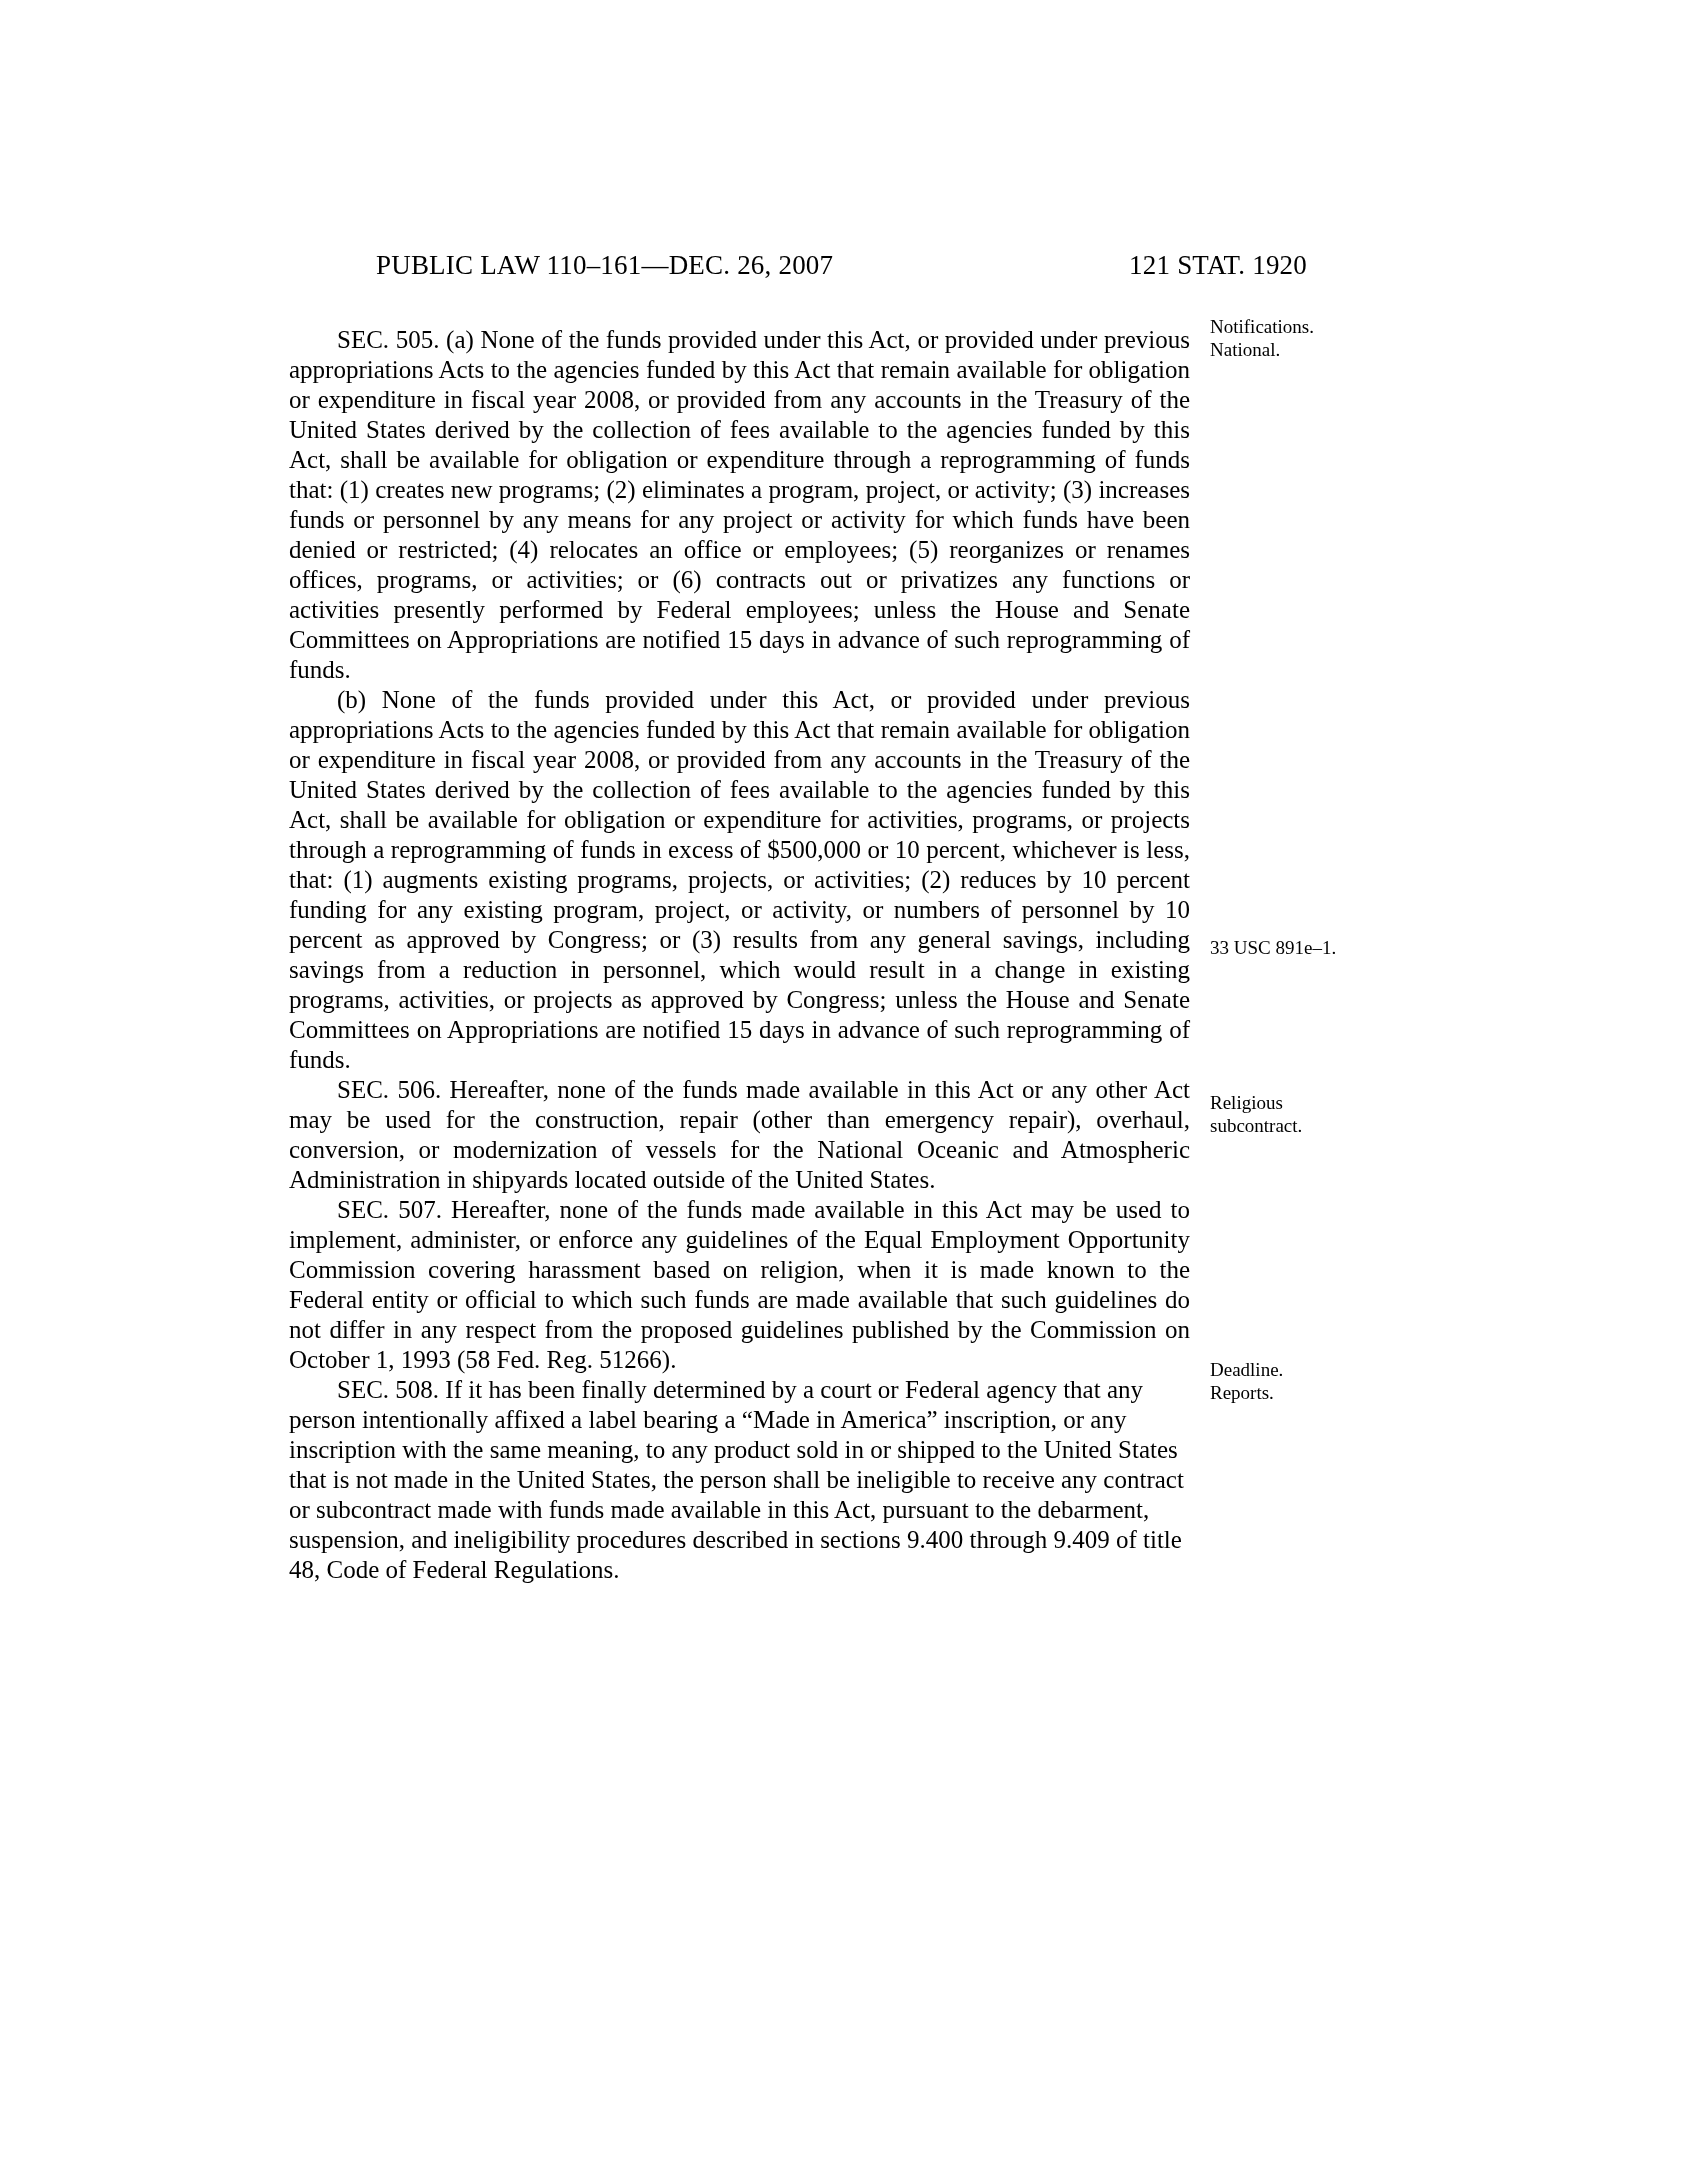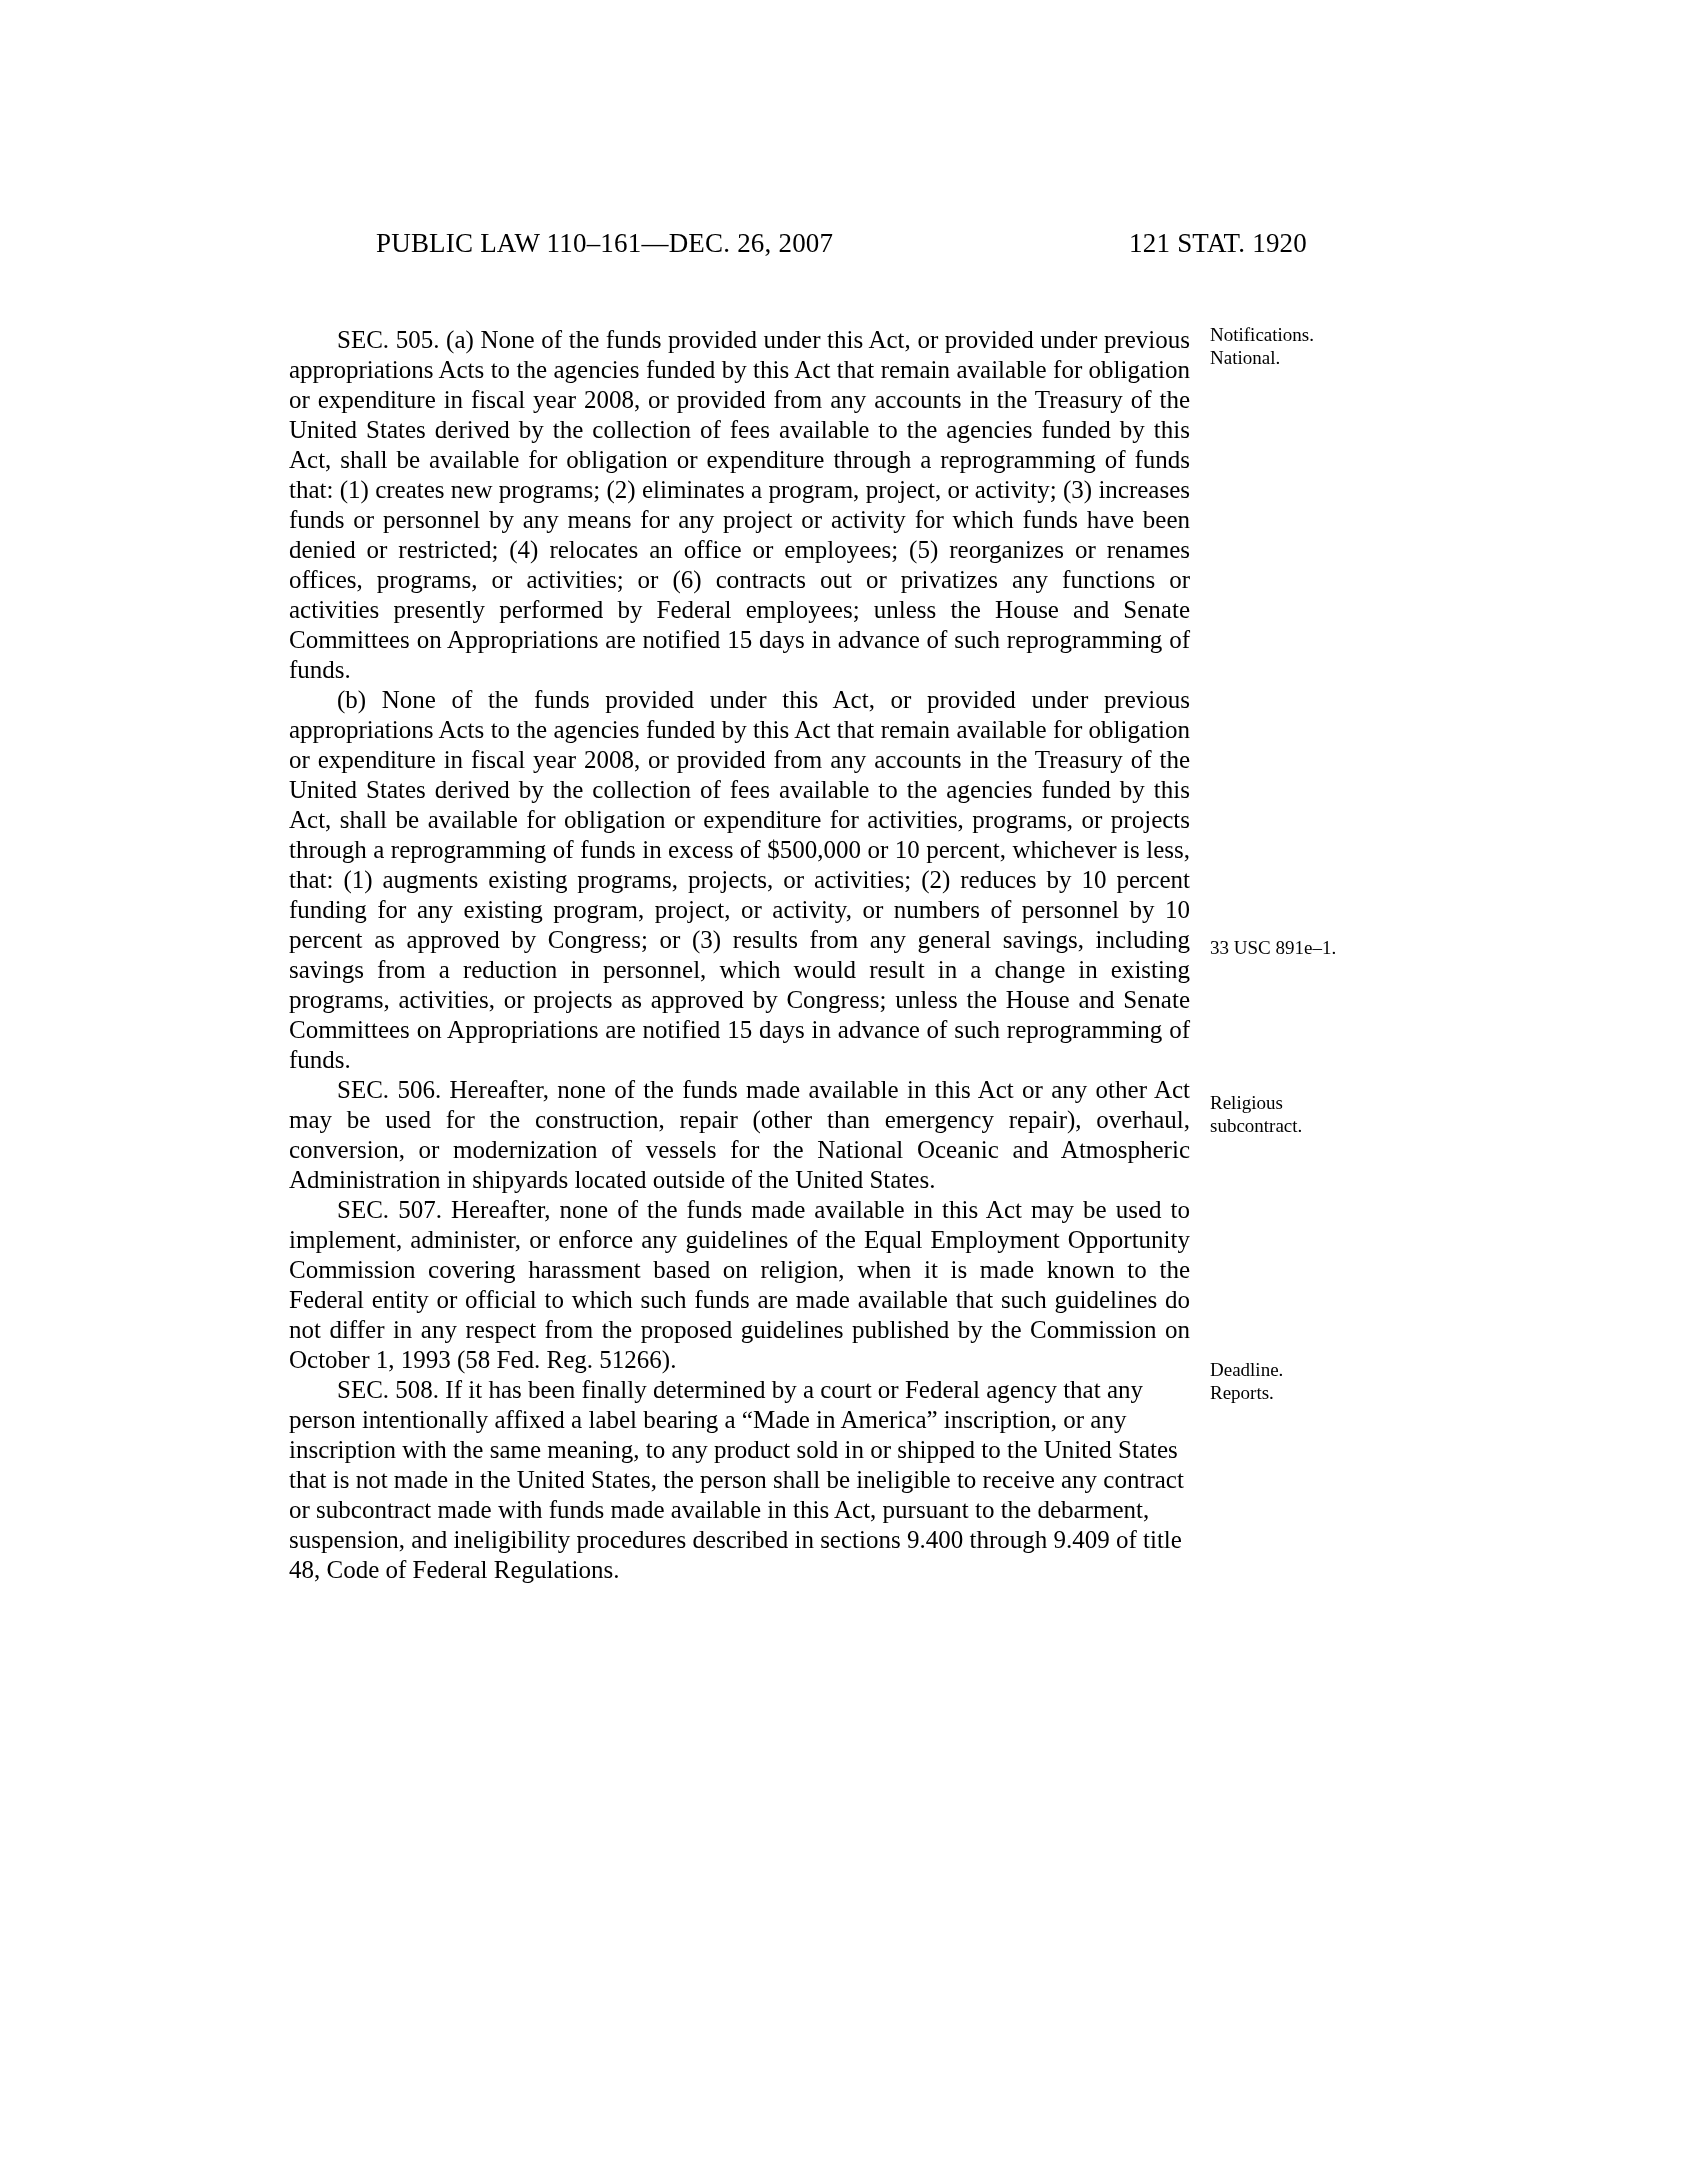--- a/index.html
+++ b/index.html
@@ -16,21 +16,21 @@
   }
   .page {
     position: relative;
     width: 1683px;
     height: 2178px;
     box-sizing: border-box;
   }
   
   .header {
     position: absolute;
-    top: 228px;
+    top: 250px;
     left: 0;
     width: 1683px;
     text-align: center;
     font-size: 27px;
     letter-spacing: 0.2px;
   }
   .header .hdr-inner {
     display: inline-block;
     width: 931px;
     text-align: left;
@@ -104,21 +104,21 @@
 
     <p class="para"><span class="sc">SEC. 507.</span><span> Hereafter, none of the funds made available in this Act may be used to implement, administer, or enforce any guidelines of the Equal Employment Opportunity Commission covering harassment based on religion, when it is made known to the Federal entity or official to which such funds are made available that such guidelines do not differ in any respect from the proposed guidelines published by the Commission on October 1, 1993 (58 Fed. Reg. 51266).</span></p>
 
     <p class="para"><span class="sc">SEC. 508.</span><span> If it has been finally determined by a court or Federal agency that any person intentionally affixed a label bearing a “Made in America” inscription, or any inscription with the same meaning, to any product sold in or shipped to the United States that is not made in the United States, the person shall be ineligible to receive any contract or subcontract made with funds made available in this Act, pursuant to the debarment, suspension, and ineligibility procedures described in sections 9.400 through 9.409 of title 48, Code of Federal Regulations.</span></p>
 
 
   </div>
 
   <div class="margin-col" style="top:315px;">
 
-    <div class="note" style="top:8px;">
+    <div class="note" style="top:0px;">
       <div>Notifications.</div>
       <div>National.</div>
     </div>
 
     <div class="note" style="top:621px;">
       <div>33 USC 891e–1.</div>
     </div>
 
     <div class="note" style="top:776px;">
       <div>Religious</div>

